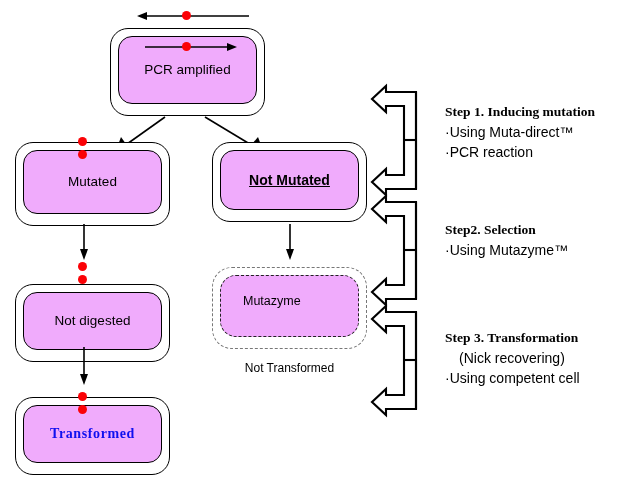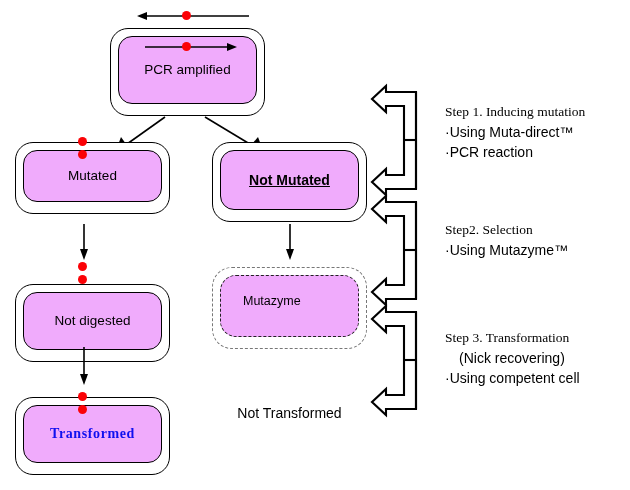--- a/index.html
+++ b/index.html
@@ -54,21 +54,21 @@
 
   
   .dot{
     position:absolute;width:9px;height:9px;border-radius:50%;
     background:#fb0206;
   }
 
   
   .steptitle{
     font-family:"Liberation Serif", serif;
-    font-weight:normal;font-size:13.5px;color:#000;
+    font-weight:bold;font-size:13.5px;color:#000;
     white-space:nowrap;
   }
   .stepline{
     font-size:14px;color:#000;white-space:nowrap;line-height:1.45;
   }
   .stepblock{position:absolute;}
   .stepblock .steptitle{margin-bottom:2px;}
 
   svg{display:block;overflow:visible;}
 </style>
@@ -98,21 +98,21 @@
 
   <svg class="abs" style="left:110px;top:114px;" width="60" height="44">
     <line x1="55" y1="3" x2="10" y2="35" stroke="#000" stroke-width="1.6"></line>
     <polygon points="5,39 16,30 11,23" fill="#000"></polygon>
   </svg>
   <svg class="abs" style="left:200px;top:114px;" width="72" height="44">
     <line x1="5" y1="3" x2="58" y2="35" stroke="#000" stroke-width="1.6"></line>
     <polygon points="64,39 52,30 58,23" fill="#000"></polygon>
   </svg>
 
-  <div class="nbox" style="left:15px;top:142px;width:155px;height:72px;">
+  <div class="nbox" style="left:15px;top:142px;width:155px;height:84px;">
     <div class="outer"></div>
     <div class="inner">
       <span class="blabel">Mutated</span>
     </div>
   </div>
   <span class="dot" style="left:78px;top:137px;"></span>
   <span class="dot" style="left:78px;top:150px;"></span>
 
   <div class="nbox" style="left:212px;top:142px;width:155px;height:80px;">
     <div class="outer"></div>
@@ -143,21 +143,21 @@
     <div class="outer"></div>
     <div class="inner">
       <div class="justbox">
         <div class="justline single">
           <span>Mutazyme</span>
         </div>
       </div>
     </div>
   </div>
 
-  <div class="abs blabel" style="left:212px;top:362px;width:155px;font-size:14px;margin-top:43px;">Not Transformed</div>
+  <div class="abs blabel" style="left:212px;top:362px;width:155px;font-size:12px;">Not Transformed</div>
 
   <svg class="abs" style="left:76px;top:347px;" width="16" height="42">
     <line x1="8" y1="0" x2="8" y2="32" stroke="#000" stroke-width="1.6"></line>
     <polygon points="8,38 4,27 12,27" fill="#000"></polygon>
   </svg>
 
   <div class="nbox" style="left:15px;top:397px;width:155px;height:78px;">
     <div class="outer"></div>
     <div class="inner">
       <span class="blabel blue">Transformed</span>

